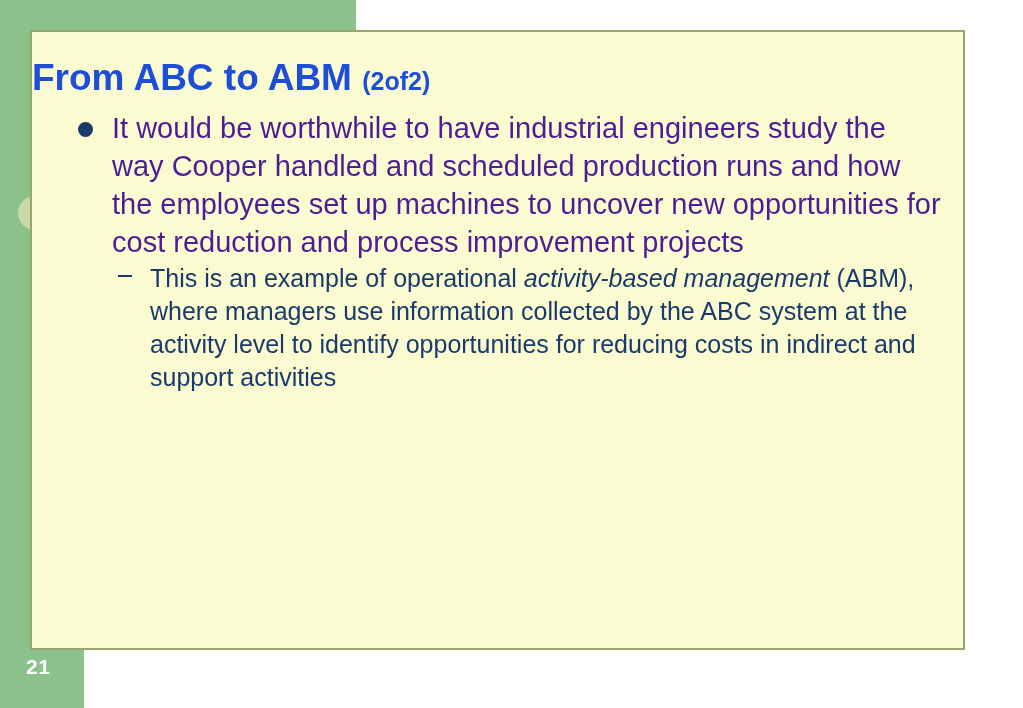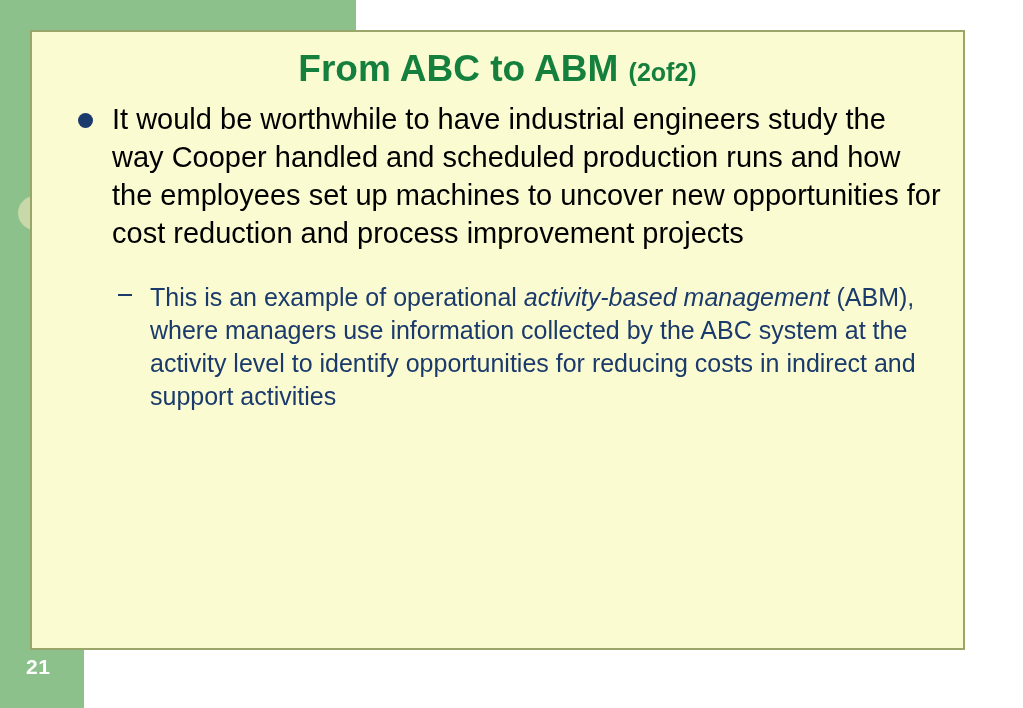--- a/index.html
+++ b/index.html
@@ -63,61 +63,61 @@
     position: absolute;
     left: 30px;
     top: 30px;
     width: 935px;
     height: 620px;
     background: #fbfbd2;
     border: 2px solid #9aa56a;
     box-sizing: border-box;
   }
   .title {
-    text-align: center;
-    color: #15803d;
+    text-align: left;
+    color: #1d4ed8;
     font-size: 37px;
     font-weight: bold;
-    margin: 17px 0 0 0;
+    margin: 26px 0 0 0;
     font-family: "Liberation Sans", sans-serif;
     line-height: 1.1;
   }
   .title .sub {
     font-size: 25px;
     font-weight: bold;
   }
   .body-list {
     margin: 10px 0 0 0;
     padding: 0;
     list-style: none;
   }
   .level1 {
     position: relative;
-    color: #000000;
+    color: #4c1d95;
     font-size: 29px;
     line-height: 1.32;
     margin: 8px 18px 0 42px;
     padding-left: 38px;
     font-family: "Liberation Sans", sans-serif;
   }
   .level1 .dot {
     position: absolute;
     left: 4px;
     top: 13px;
     width: 15px;
     height: 15px;
     border-radius: 50%;
     background: #1a3a6b;
   }
   .level2 {
     position: relative;
     color: #1a3a6b;
     font-size: 25px;
     line-height: 1.32;
-    margin: 28px 40px 0 86px;
+    margin: 0 40px 0 86px;
     padding-left: 32px;
     font-family: "Liberation Sans", sans-serif;
   }
   .level2 .dash {
     position: absolute;
     left: 0px;
     top: 13px;
     width: 14px;
     height: 2px;
     background: #1a3a6b;

